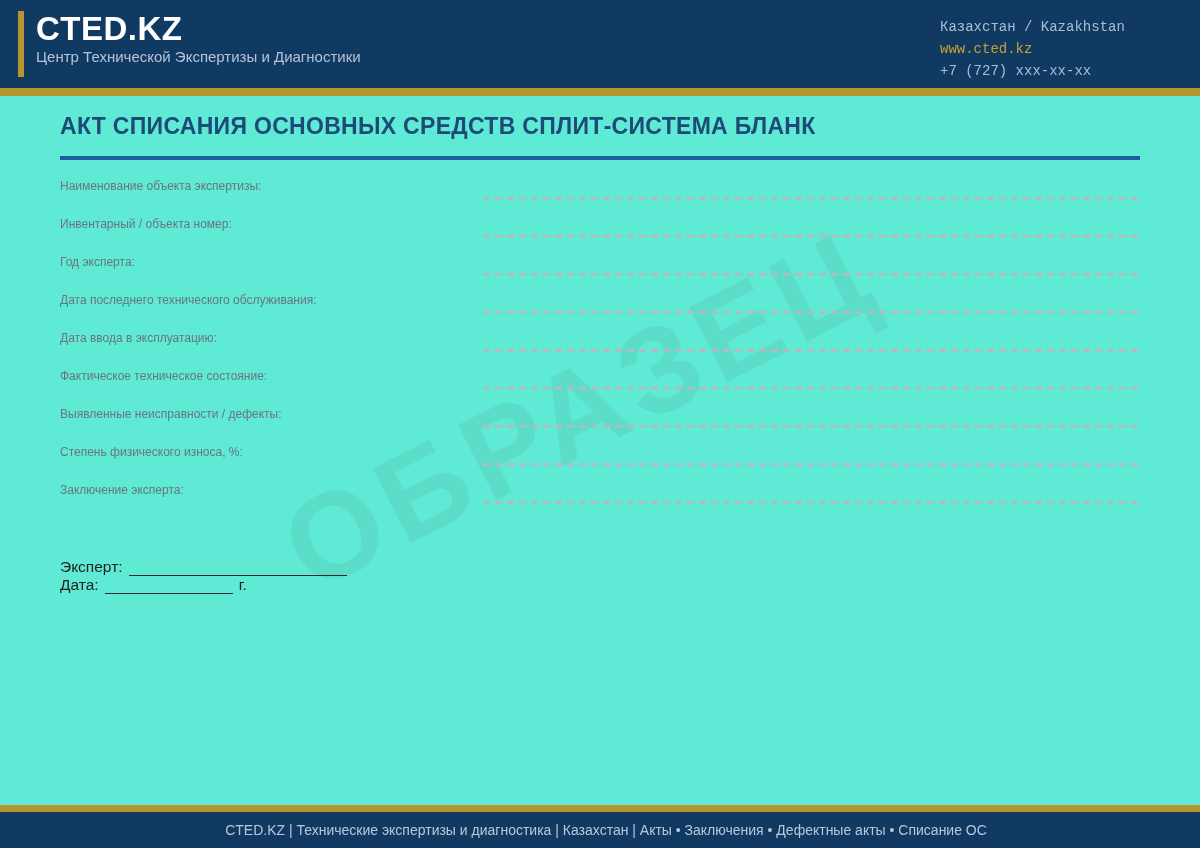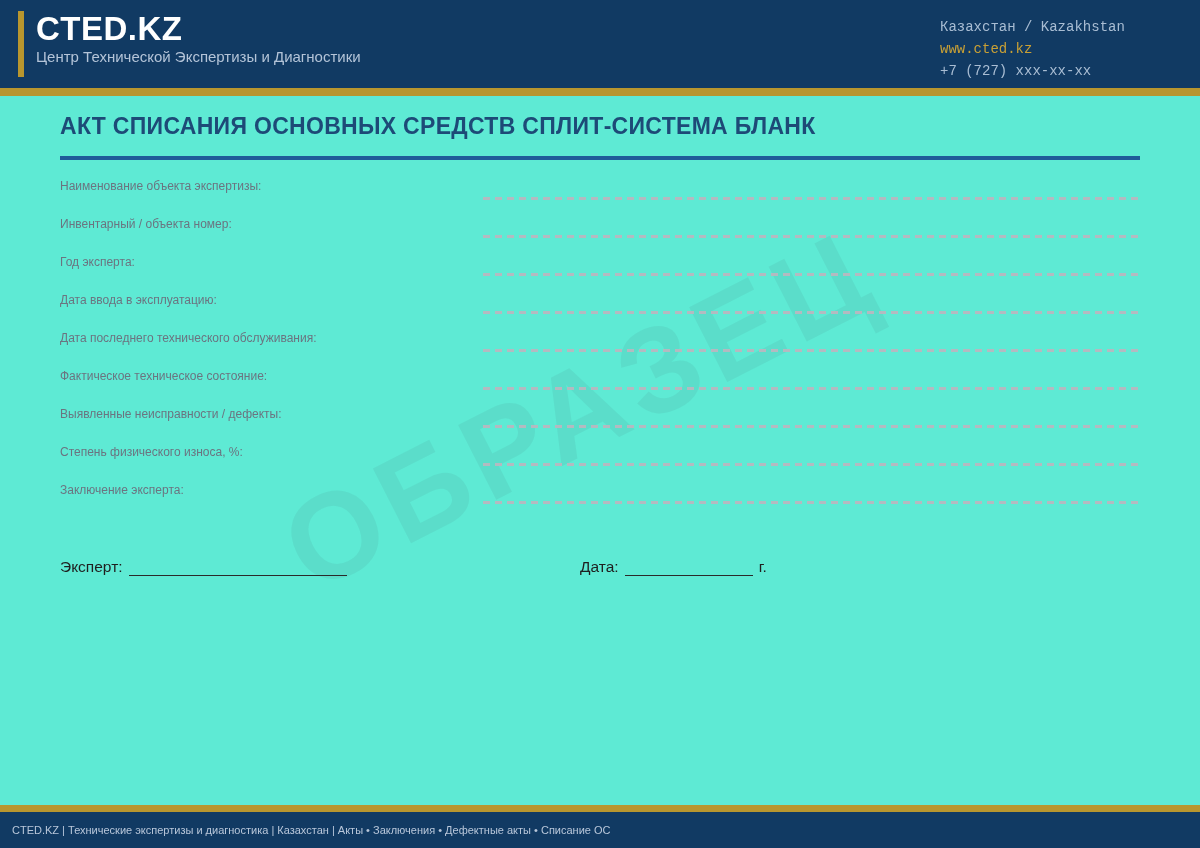--- a/index.html
+++ b/index.html
@@ -94,21 +94,21 @@
   }
 
   
   .signature {
     position: absolute;
     left: 60px; right: 60px; top: 558px;
     color: #1f1f1f;
     font-size: 15.5px;
     z-index: 1;
   }
-  .sig-row { display: flex; margin-bottom: 13px; height: 22px; }
+  .sig-row { display: flex; margin-bottom: 13px; height: 22px; flex-direction: column; }
   .sig-left { width: 520px; }
   .sline {
     display: inline-block;
     height: 15px;
     border-bottom: 1.5px solid #2a2a2a;
     margin-left: 6px;
     vertical-align: bottom;
   }
   .w218 { width: 218px; }
   .w196 { width: 196px; }
@@ -134,24 +134,25 @@
   
   .footer {
     position: absolute;
     left: 0; right: 0; bottom: 0;
   }
   .footer .gold-line { height: 7px; background: #b8962e; }
   .footer .bar {
     height: 36px;
     background: #113a63;
     color: #b9c7da;
-    font-size: 11px;
+    font-size: 14px;
     line-height: 36px;
     padding-left: 12px;
     white-space: nowrap;
+    text-align: center;
   }
 </style>
 </head>
 <body>
 
 <div class="page">
 
   <div class="topbar">
     <div class="logo-block">
       <div class="gold-bar"></div>
@@ -180,25 +181,25 @@
     </div>
     <div class="row">
       <span class="label">Инвентарный / объекта номер:</span>
       <span class="blank"></span>
     </div>
     <div class="row">
       <span class="label">Год эксперта:</span>
       <span class="blank"></span>
     </div>
     <div class="row">
+      <span class="label">Дата последнего технического обслуживания:</span>
+      <span class="blank"></span>
+    </div>
+    <div class="row">
       <span class="label">Дата ввода в эксплуатацию:</span>
-      <span class="blank"></span>
-    </div>
-    <div class="row">
-      <span class="label">Дата последнего технического обслуживания:</span>
       <span class="blank"></span>
     </div>
     <div class="row">
       <span class="label">Фактическое техническое состояние:</span>
       <span class="blank"></span>
     </div>
     <div class="row">
       <span class="label">Выявленные неисправности / дефекты:</span>
       <span class="blank"></span>
     </div>

